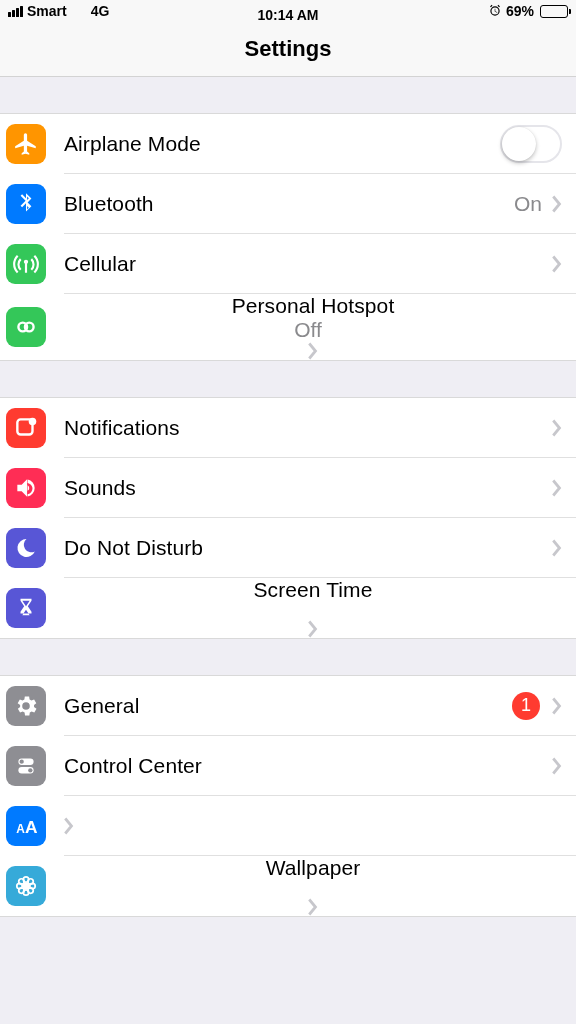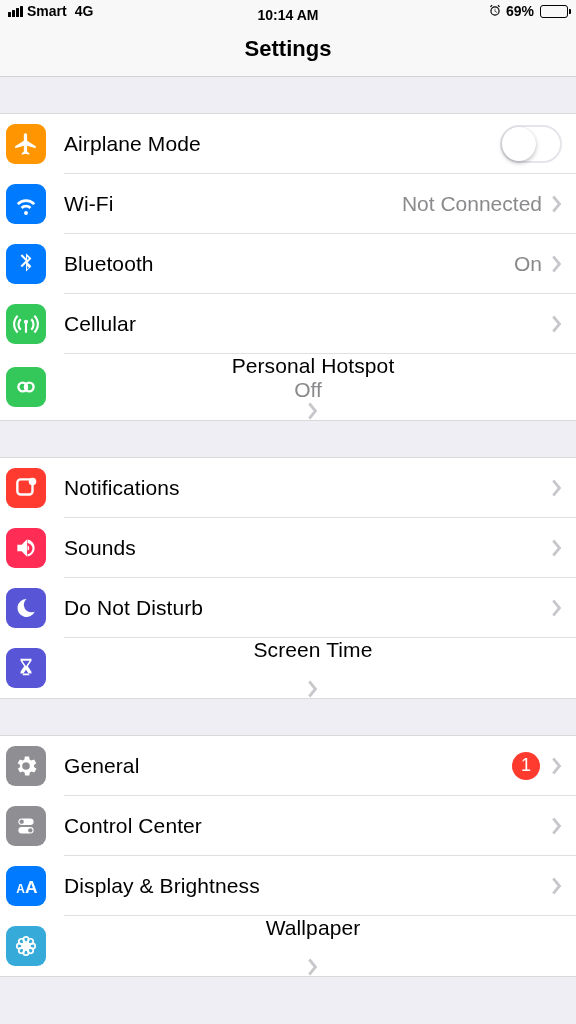--- a/index.html
+++ b/index.html
@@ -98,21 +98,21 @@
 
 <div class="status-bar">
   <div class="status-left">
     <span class="signal-bars">
       <span></span>
         <span></span>
         <span></span>
         <span></span>
     </span>
     <span>Smart</span>
-    <span style="margin-left:4px;">4G</span>
+    <span style="margin-left:20px;">4G</span>
   </div>
   <div class="status-center">10:14 AM</div>
   <div class="status-right">
     <span class="alarm">
       <svg width="14" height="14" viewBox="0 0 24 24" fill="#000">
           <path d="M12 4a8 8 0 108 8 8 8 0 00-8-8zm0 14a6 6 0 116-6 6 6 0 01-6 6zM4.9 5.6L3.5 4.2 6.3 1.4l1.4 1.4zM20.5 4.2l-1.4 1.4-2.8-2.8L17.7 1.4zM12.5 8h-1v5l4 2 .5-.9-3.5-1.8z"></path>
         </svg>
     </span>
     <span>69%</span>
     <span class="battery"><span class="battery-fill"></span></span>
@@ -134,36 +134,20 @@
         </svg>
     </div>
     <div class="row-inner">
       <div class="row-label">Airplane Mode</div>
       <div class="toggle">
           <div class="toggle-knob"></div>
         </div>
     </div>
   </div>
 
-  <div class="row">
-    <div class="icon-box" style="background:#007aff">
-      <svg width="26" height="26" viewBox="0 0 24 24" fill="#fff">
-          <path d="M12 18.5a1.8 1.8 0 101.8 1.8A1.8 1.8 0 0012 18.5zm-5-3.8l1.8 1.8a4.5 4.5 0 016.4 0l1.8-1.8a7 7 0 00-10 0zM3.5 11.2l1.8 1.8a9.5 9.5 0 0113.4 0l1.8-1.8a12 12 0 00-17 0z"></path>
-        </svg>
-    </div>
-    <div class="row-inner">
-      <div class="row-label">Wi-Fi</div>
-      <div class="row-value">Not Connected</div>
-      <span class="chevron">
-          <svg width="10" height="18" viewBox="0 0 8 14" fill="none" stroke="#c7c7cc" stroke-width="2.2">
-            <path d="M1 1l5 6-5 6"></path>
-          </svg>
-        </span>
-    </div>
-  </div>
 
   <div class="row">
     <div class="icon-box" style="background:#007aff">
       <svg width="26" height="26" viewBox="0 0 24 24" fill="#fff">
           <path d="M12 2l5 5-3.5 3.5L17 14l-5 5v-7.6L8.4 15 7 13.6 11.6 9 7 4.4 8.4 3 12 6.6zm1 3v3.2L14.6 6.6zM13 13.8V17l1.6-1.6z"></path>
         </svg>
     </div>
     <div class="row-inner">
       <div class="row-label">Bluetooth</div>
       <div class="row-value">On</div>
@@ -321,21 +305,20 @@
   </div>
 
   <div class="row">
     <div class="icon-box" style="background:#007aff">
       <svg width="26" height="26" viewBox="0 0 24 24" fill="#fff">
           <text x="3" y="18" font-size="11" font-family="Arial" font-weight="bold">A</text>
           <text x="11" y="18" font-size="16" font-family="Arial" font-weight="bold">A</text>
         </svg>
     </div>
     <div class="row-inner">
-      <div class="row-label">Display &amp; Brightness</div>
       <span class="chevron">
           <svg width="10" height="18" viewBox="0 0 8 14" fill="none" stroke="#c7c7cc" stroke-width="2.2">
             <path d="M1 1l5 6-5 6"></path>
           </svg>
         </span>
     </div>
   </div>
 
   <div class="row">
     <div class="icon-box" style="background:#36aad9">

